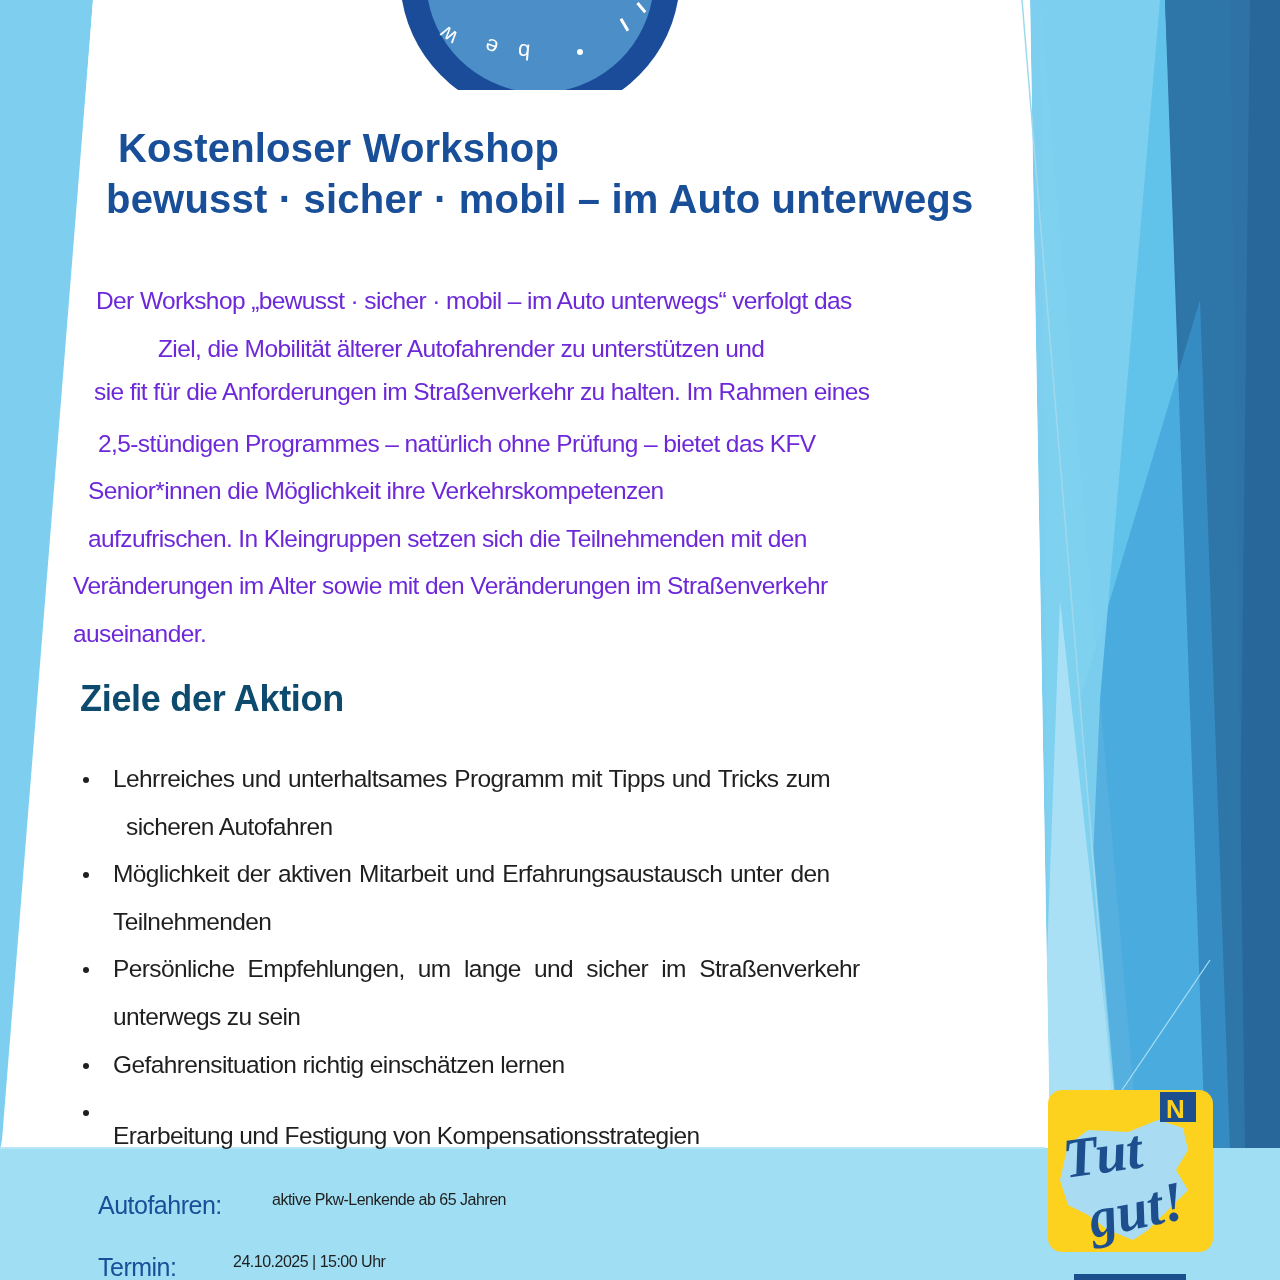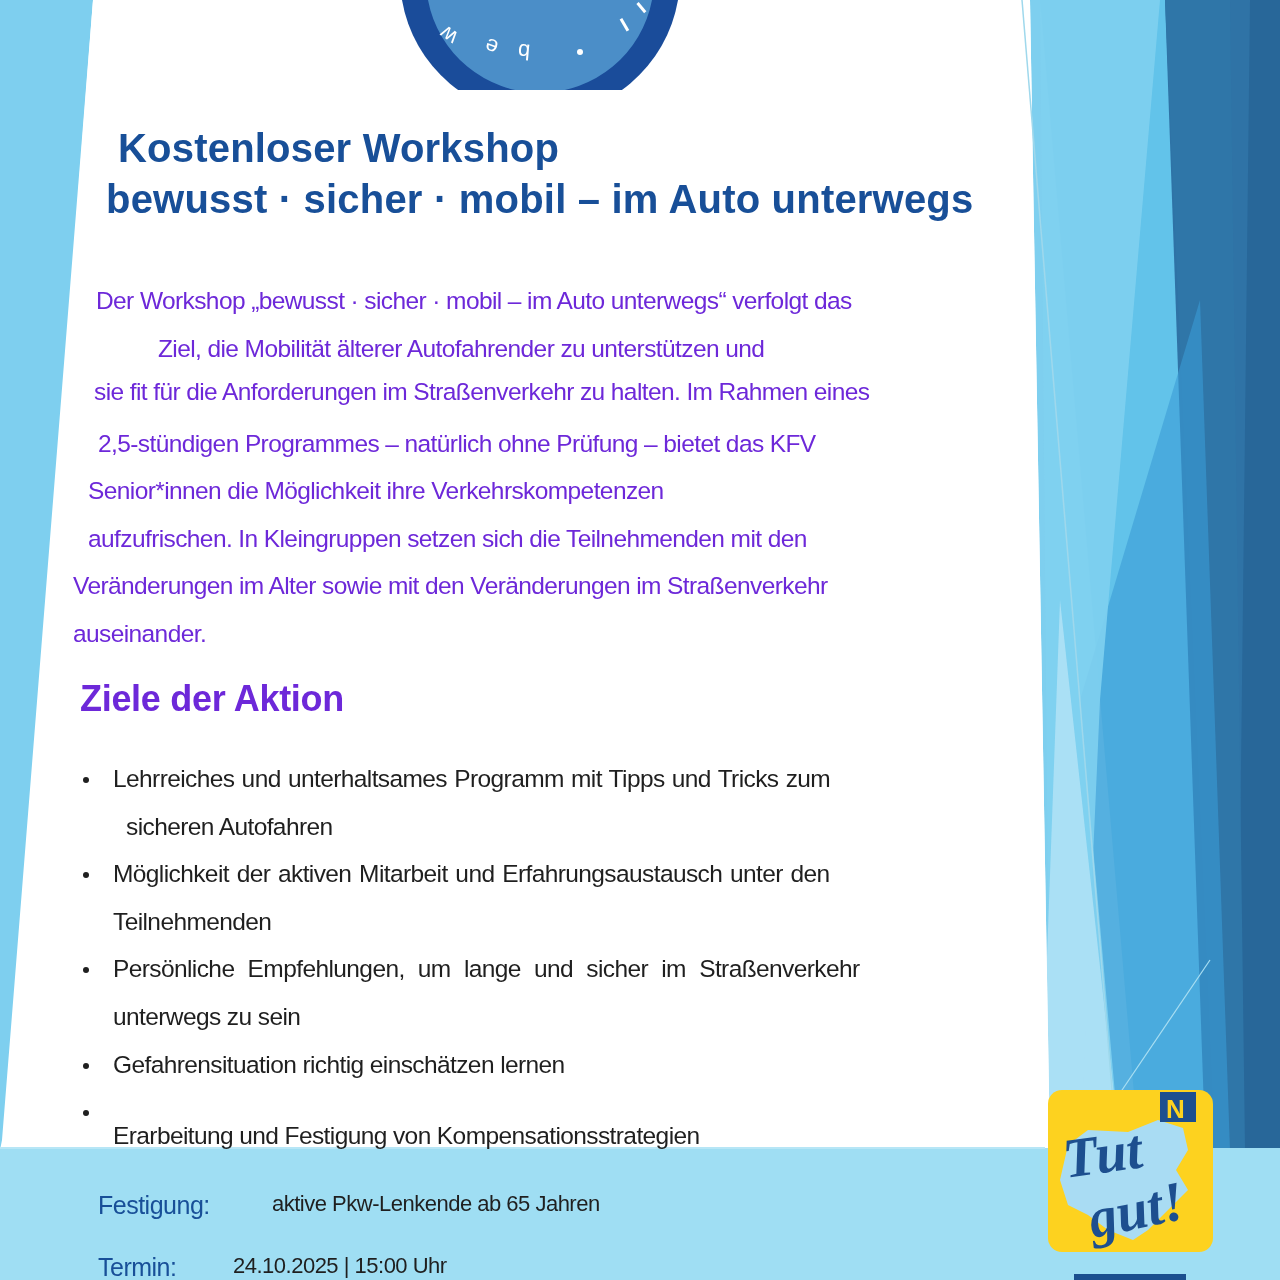--- a/index.html
+++ b/index.html
@@ -4,25 +4,25 @@
   <style>
     html, body { margin:0; padding:0; }
     body { width:1280px; height:1280px; overflow:hidden; position:relative; background:#7ecfef; font-family:"Liberation Sans", sans-serif; }
     .bg { position:absolute; inset:0; }
     .bg svg { width:1280px; height:1280px; display:block; }
     .logo-seal { position:absolute; left:0; top:0; width:1280px; height:90px; pointer-events:none; }
     .title { position:absolute; color:#184f98; font-weight:bold; font-size:40px; white-space:nowrap; letter-spacing:0.2px; }
     .title.l1 { left:118px; top:126px; }
     .title.l2 { left:106px; top:177px; }
     .para { position:absolute; color:#6d28d9; font-size:24.5px; white-space:nowrap; letter-spacing:-0.6px; }
-    .heading2 { position:absolute; left:80px; top:678px; color:#6d28d9; font-weight:bold; font-size:36px; letter-spacing:-0.3px; }
+    .heading2 { position:absolute; left:80px; top:678px; color:#0c4a6e; font-weight:bold; font-size:36px; letter-spacing:-0.3px; }
     .bullet { position:absolute; color:#1f1f1f; font-size:24.5px; white-space:nowrap; letter-spacing:-0.6px; }
     .bullet-dot { position:absolute; width:6px; height:6px; border-radius:50%; background:#1f1f1f; }
     .info-label { position:absolute; color:#184f98; font-size:25px; letter-spacing:-0.5px; }
-    .info-value { position:absolute; color:#1f1f1f; font-size:22px; letter-spacing:-0.5px; }
+    .info-value { position:absolute; color:#1f1f1f; font-size:16px; letter-spacing:-0.5px; }
     .tutgut { position:absolute; left:1048px; top:1090px; width:165px; height:162px; }
     .bottom-bar { position:absolute; left:1074px; top:1274px; width:112px; height:6px; background:#1b4f8e; }
   </style>
 </head>
 <body>
 
 <div class="bg">
   <svg viewBox="0 0 1280 1280" xmlns="http://www.w3.org/2000/svg">
     <rect x="0" y="0" width="1280" height="1280" fill="#7ecfef"></rect>
 
@@ -93,21 +93,21 @@
     <span class="bullet-dot" style="left:83px; top:1063px;"></span>
     <div class="bullet" style="left:113px; top:1051px;">Gefahrensituation richtig einschätzen lernen</div>
   </div>
   <div>
     <span class="bullet-dot" style="left:83px; top:1110px;"></span>
     <div class="bullet" style="left:113px; top:1122px;">Erarbeitung und Festigung von Kompensationsstrategien</div>
   </div>
 </div>
 
 <div>
-  <div class="info-label" style="left:98px; top:1191px;">Festigung:</div>
+  <div class="info-label" style="left:98px; top:1191px;">Autofahren:</div>
   <div class="info-value" style="left:272px; top:1191px;">aktive Pkw-Lenkende ab 65 Jahren</div>
   <div class="info-label" style="left:98px; top:1253px;">Termin:</div>
   <div class="info-value" style="left:233px; top:1253px;">24.10.2025 | 15:00 Uhr</div>
 </div>
 
 <div class="tutgut">
   <svg viewBox="0 0 165 162" width="165" height="162" xmlns="http://www.w3.org/2000/svg">
     <rect x="0" y="0" width="165" height="162" rx="14" fill="#fdd21f"></rect>
     <path d="M20,55 L40,40 L80,42 L110,30 L135,38 L140,60 L128,80 L140,100 L120,120 L100,140 L85,150 L60,140 L40,125 L20,115 L12,90 Z" fill="#a9dcf3"></path>
     <rect x="112" y="2" width="36" height="30" fill="#1d4f8f"></rect>

